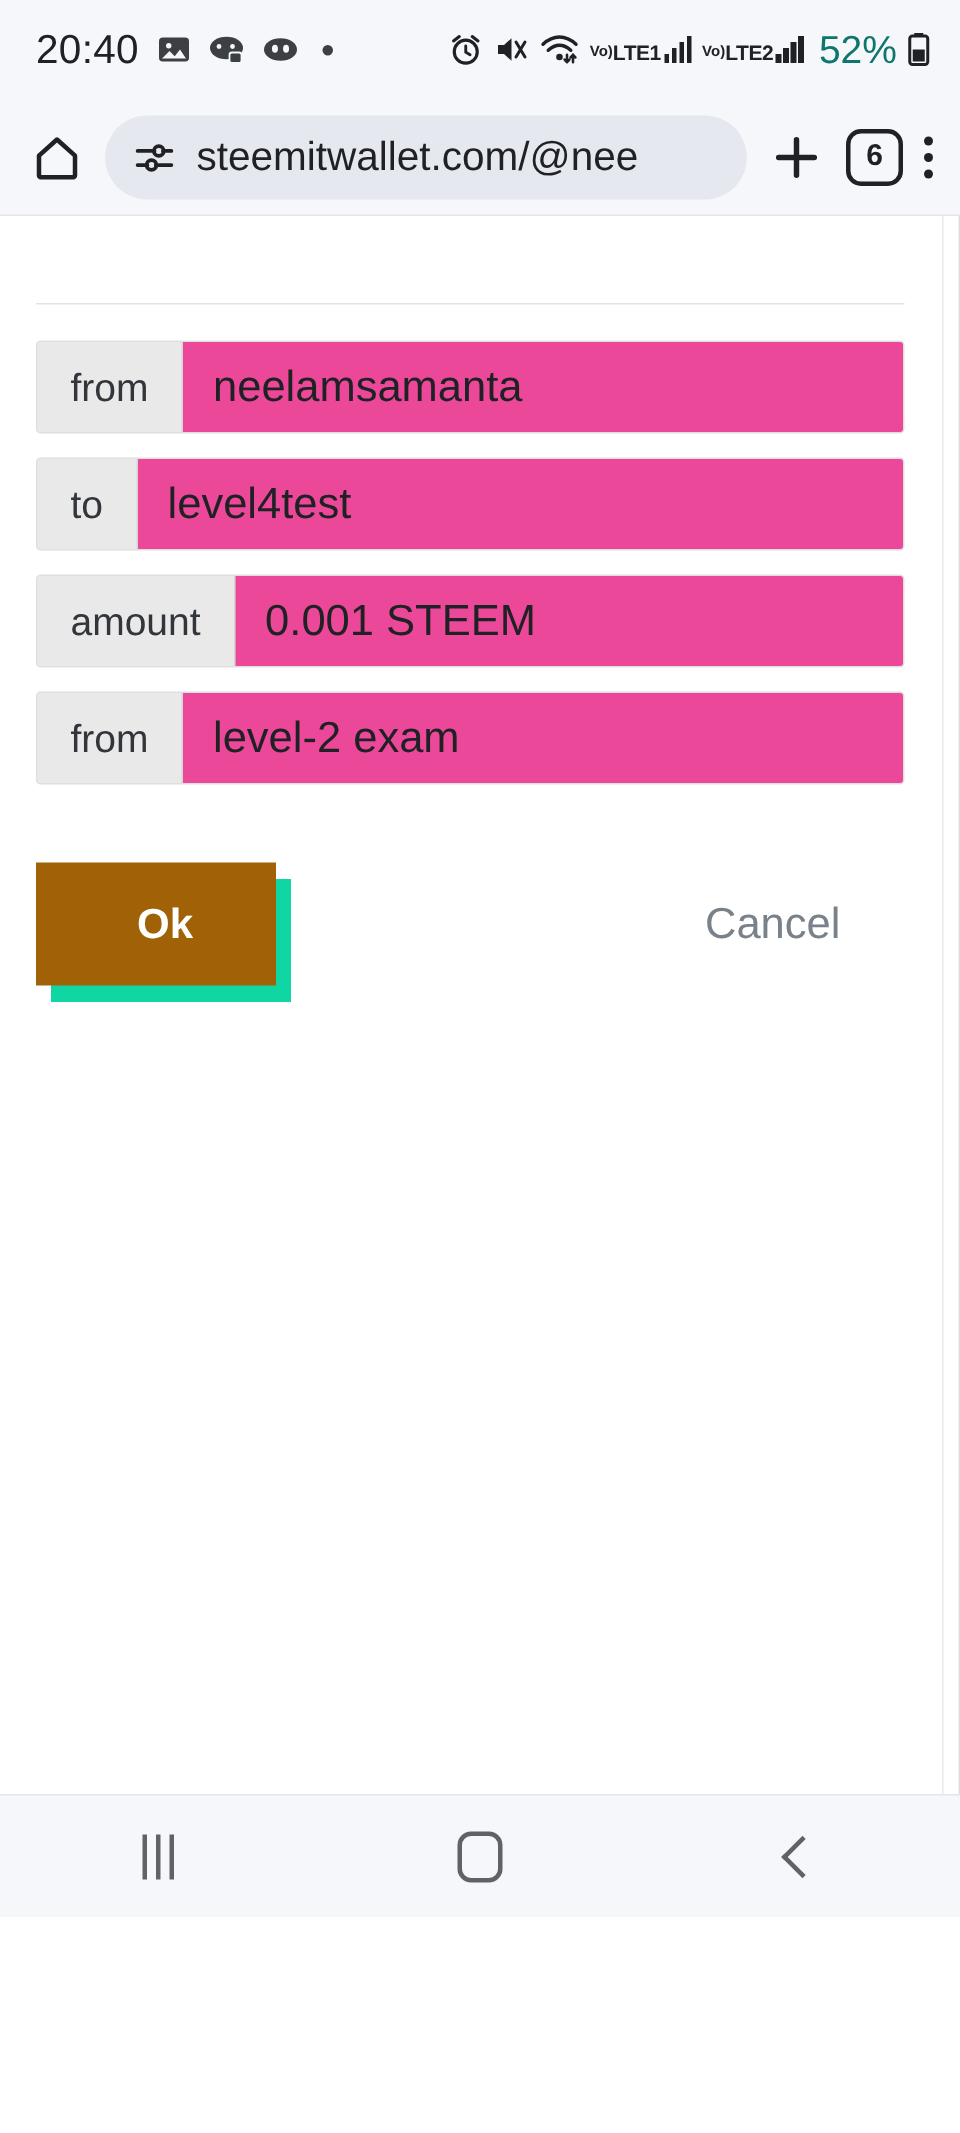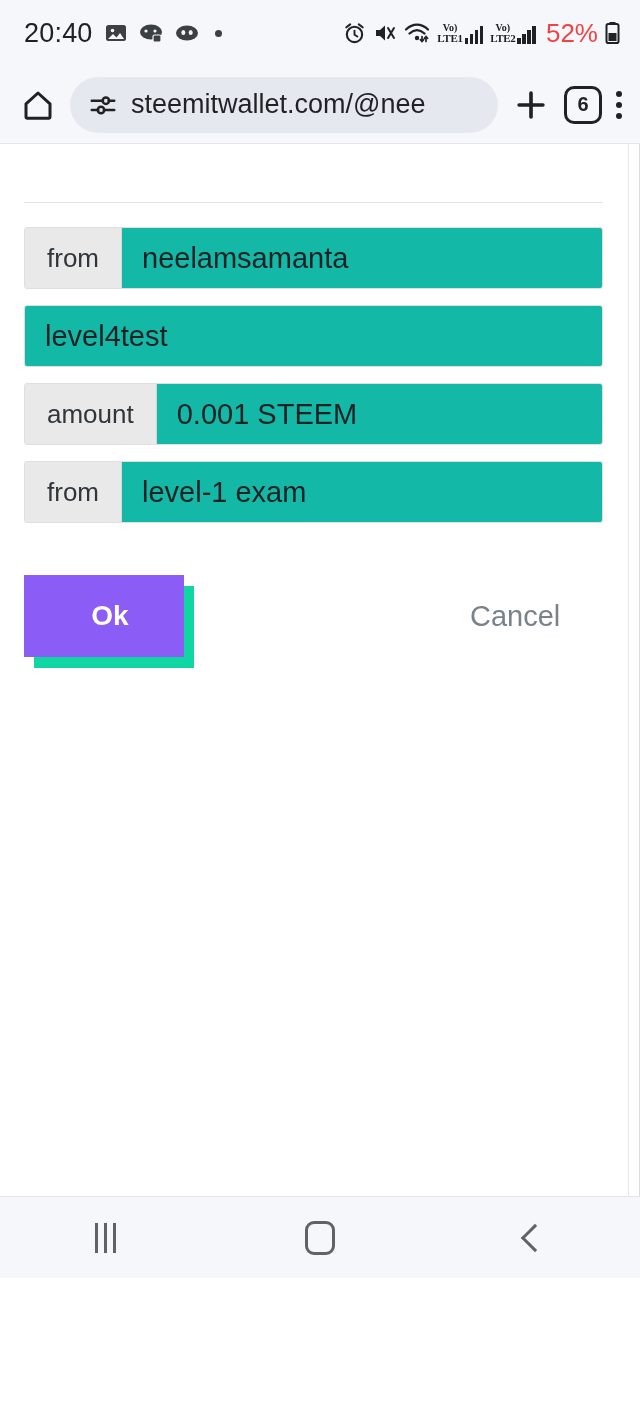--- a/index.html
+++ b/index.html
@@ -14,26 +14,26 @@
   
   .statusbar {
     height: 66px; background: #f6f7fb;
     display: flex; align-items: center; justify-content: space-between;
     padding: 0 20px 0 24px; flex: 0 0 auto;
   }
   .sb-left { display: flex; align-items: center; gap: 11px; }
   .sb-time { font-size: 27px; color: #202124; letter-spacing: 0.2px; }
   .sb-right { display: flex; align-items: center; gap: 7px; }
   .sb-ico { display: flex; align-items: center; color: #202124; }
-  .sb-batt-text { font-size: 26px; color: #ef4444; margin-left: 3px; }
+  .sb-batt-text { font-size: 26px; color: #0f766e; margin-left: 3px; }
   .dot-ind { width: 7px; height: 7px; border-radius: 50%; background: #3c4043; margin-left: 4px; }
   .net-group { display: flex; align-items: flex-end; gap: 2px; }
-  .volte-stack { display: flex; flex-direction: column; align-items: center; line-height: 1; font-family: Liberation Serif, serif; }
+  .volte-stack { display: flex; align-items: center; line-height: 1; }
   .volte-top { font-size: 10px; font-weight: bold; color: #202124; }
-  .volte-bot { font-size: 11px; font-weight: bold; color: #202124; letter-spacing: -0.3px; }
+  .volte-bot { font-size: 14px; font-weight: bold; color: #202124; letter-spacing: -0.3px; }
   .bars { display: flex; align-items: flex-end; gap: 1.5px; height: 18px; }
   .bars i { width: 3.5px; background: #202124; display: block; }
   .bars i:nth-child(1) { height: 6px; }
   .bars i:nth-child(2) { height: 10px; }
   .bars i:nth-child(3) { height: 14px; }
   .bars i:nth-child(4) { height: 18px; }
 
   
   .browserbar {
     height: 78px; background: #f6f7fb; flex: 0 0 auto;
@@ -89,33 +89,33 @@
     border: 1px solid #dfdfdf; border-radius: 3px; background: #eaeaea;
     height: 62px; overflow: hidden;
   }
   .field-label {
     display: flex; align-items: center; padding: 16px 22px;
     font-size: 26px; color: #32363a; background: #e9e9e9;
     border-right: 1px solid #d6d6d6; flex: 0 0 auto; white-space: nowrap;
   }
   .field-value {
     display: flex; align-items: center; padding: 0 20px;
-    font-size: 29px; color: #1f2125; background: #14b8a6;
+    font-size: 29px; color: #1f2125; background: #ec4899;
     flex: 1 1 auto; white-space: nowrap; overflow: hidden;
   }
 
   .actions { display: flex; align-items: center; margin-top: 52px; }
   .ok-wrap { position: relative; width: 160px; height: 82px; flex: 0 0 auto; }
   .ok-shadow {
     position: absolute; left: 10px; top: 11px;
     width: 160px; height: 82px; background: #0fd6a3;
   }
   .ok-btn {
     position: absolute; left: 0; top: 0;
-    width: 160px; height: 82px; background: #8b5cf6;
+    width: 160px; height: 82px; background: #a16207;
     display: flex; align-items: center; justify-content: center;
     color: #ffffff; font-size: 28px; font-weight: bold; cursor: pointer;
     border: none; font-family: "Liberation Sans", sans-serif; padding-left: 12px;
   }
   .cancel-btn {
     margin-left: 286px; font-size: 29px; color: #79828a;
     background: none; border: none; cursor: pointer;
     font-family: "Liberation Sans", sans-serif;
   }
 
@@ -267,31 +267,32 @@
 
 
       <div class="divider"></div>
 
       <div class="field-row">
         <div class="field-label">from</div>
         <div class="field-value">neelamsamanta</div>
       </div>
 
       <div class="field-row">
+        <div class="field-label">to</div>
         <div class="field-value">level4test</div>
       </div>
 
       <div class="field-row">
         <div class="field-label">amount</div>
         <div class="field-value">0.001 STEEM</div>
       </div>
 
       <div class="field-row">
         <div class="field-label">from</div>
-        <div class="field-value">level-1 exam</div>
+        <div class="field-value">level-2 exam</div>
       </div>
 
       <div class="actions">
         <div class="ok-wrap">
           <div class="ok-shadow"></div>
           <button class="ok-btn">Ok</button>
         </div>
         <button class="cancel-btn">Cancel</button>
       </div>
 

